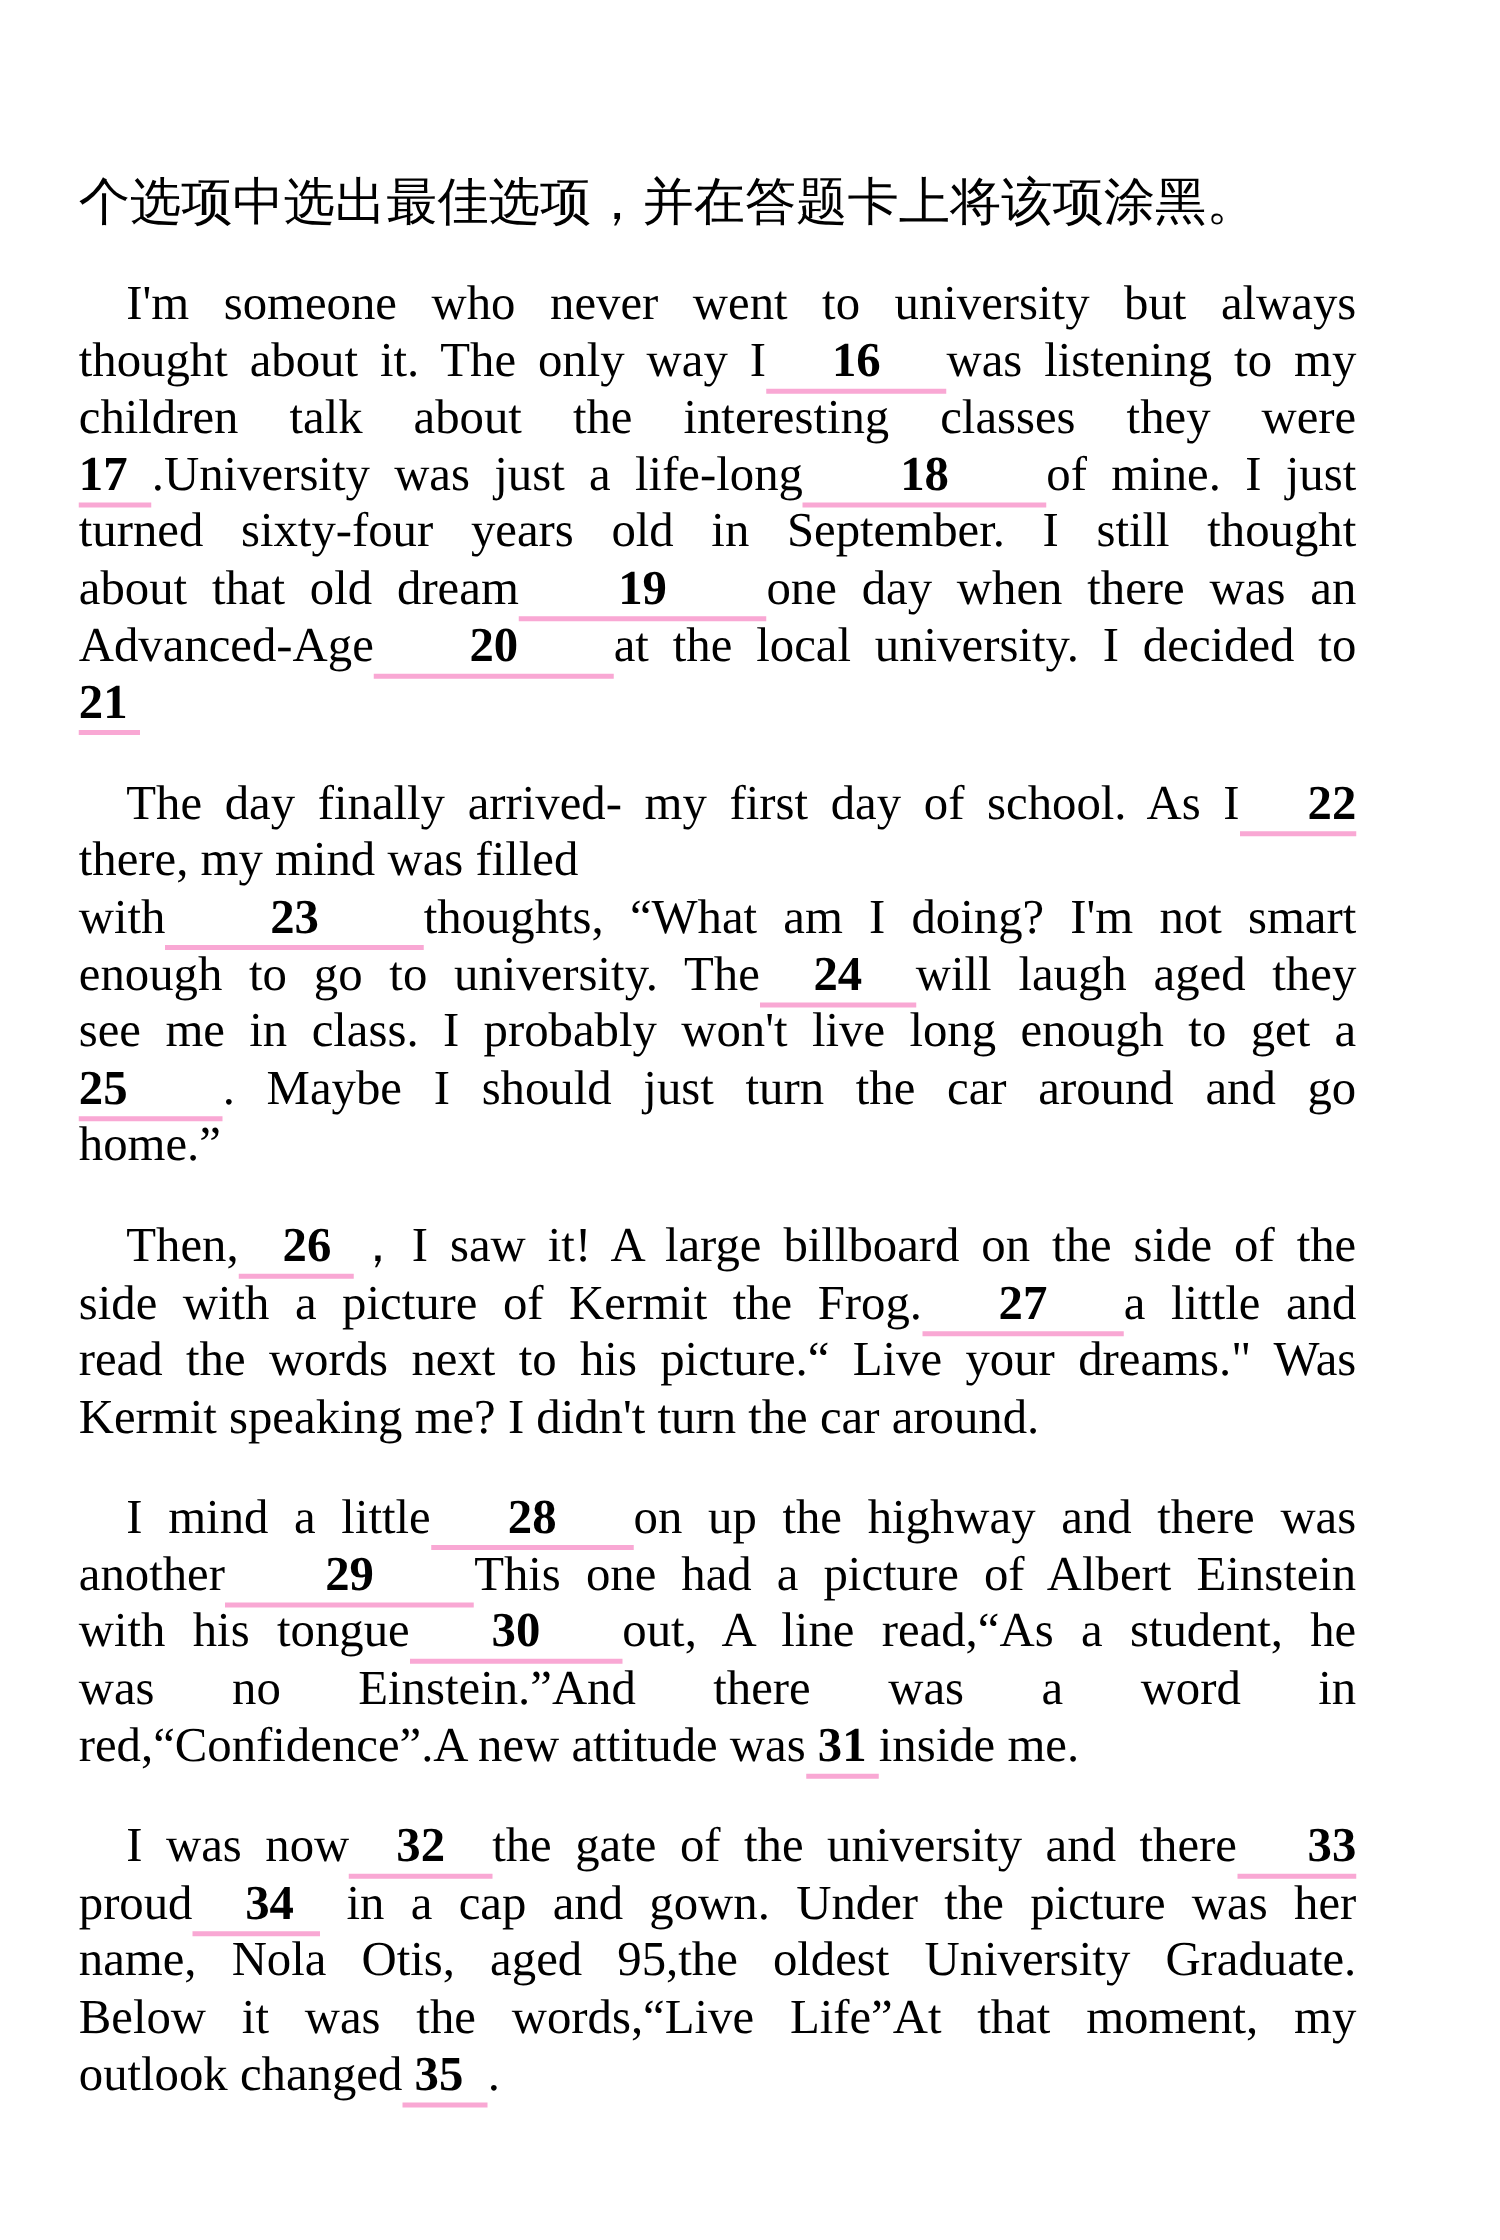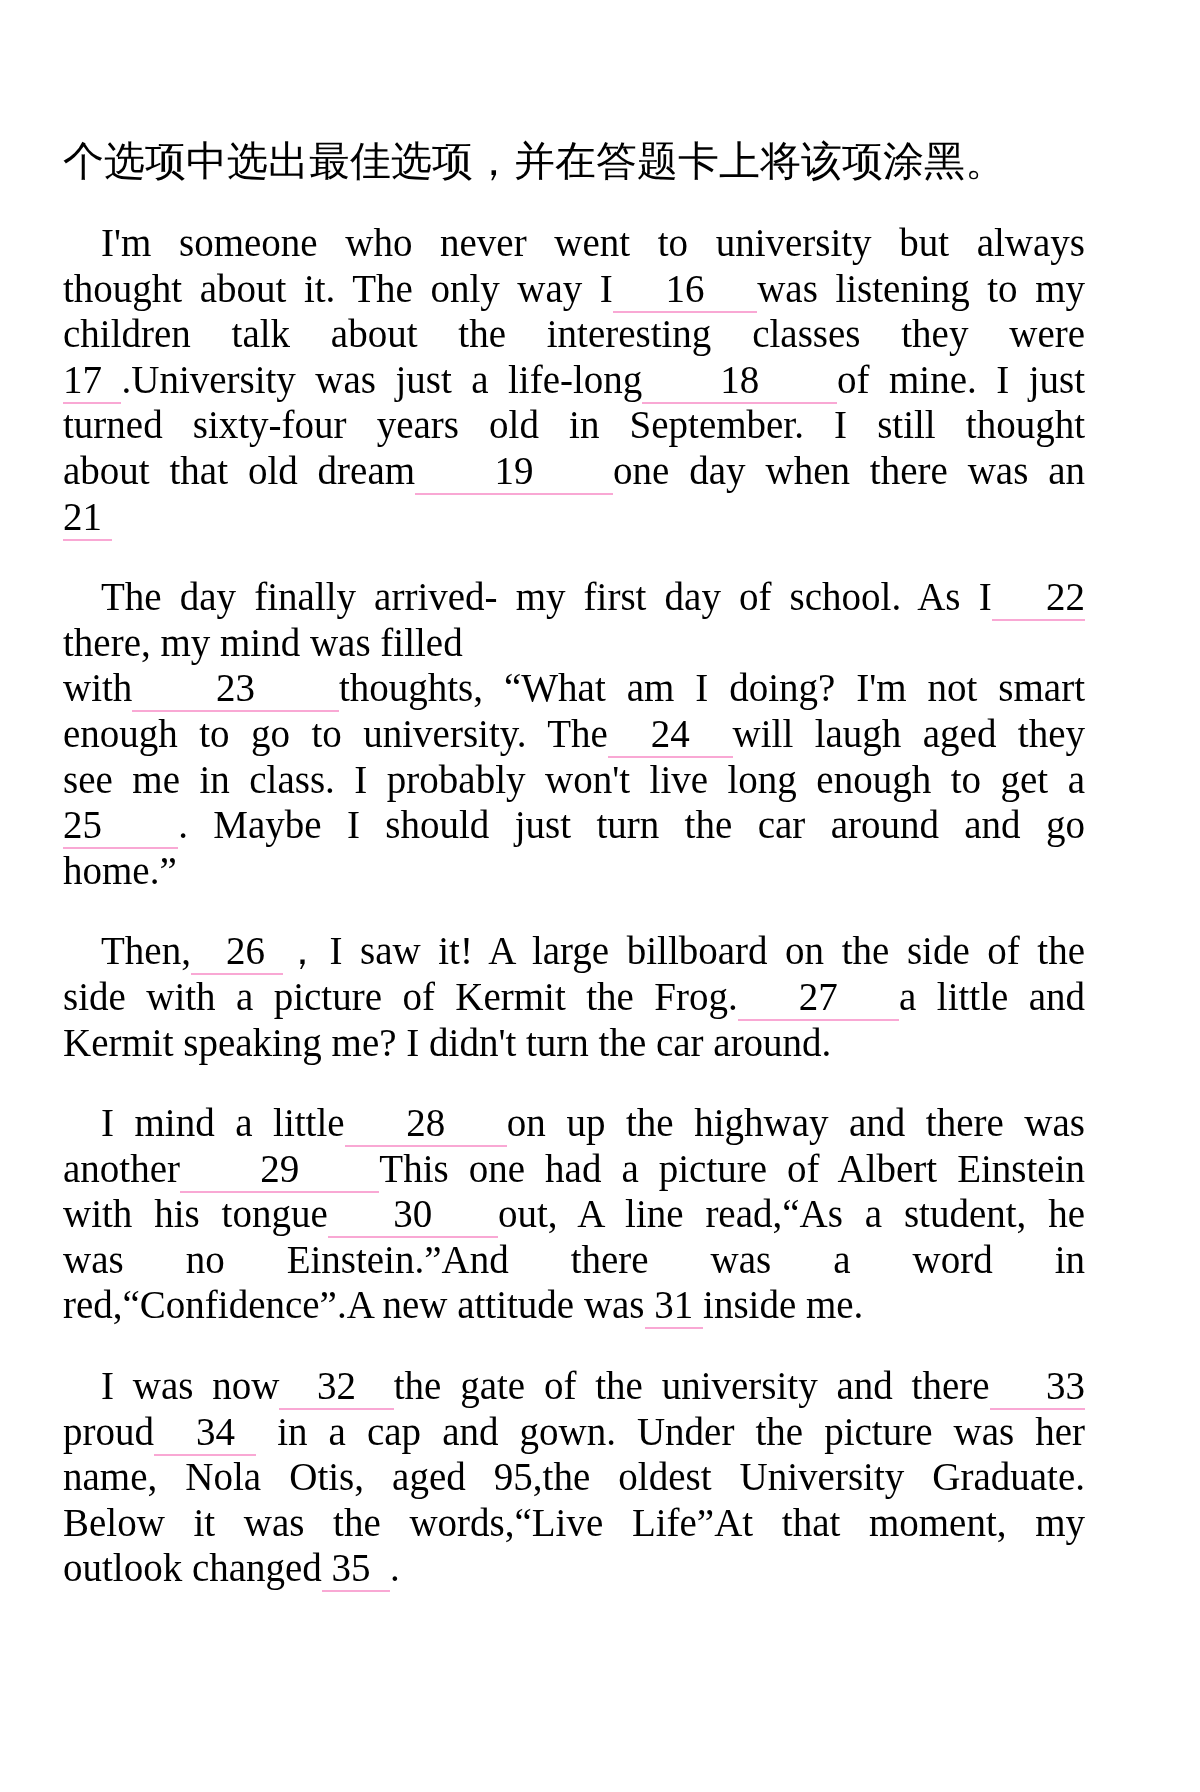--- a/index.html
+++ b/index.html
@@ -33,46 +33,49 @@
   }
   .passage .line.justify {
     text-align: justify;
     text-align-last: justify;
   }
   .passage .line.indent {
     text-indent: 38px;
     margin-top: 35px;
   }
   .blank {
-    border-bottom: 2px solid #f9a8d4;
+    border-bottom: 4px solid #f9a8d4;
     padding-bottom: 1px;
+    font-weight: bold;
   }
 </style>
 </head>
 <body>
 
 <div class="page-inner">
   <div class="instruction">个选项中选出最佳选项，并在答题卡上将该项涂黑。</div>
   <div class="passage" id="passage">
       <div class="line justify indent"><span>I'm someone who never went to university but always</span></div>
       <div class="line justify"><span>thought about it. The only way I</span><span class="blank">&nbsp;&nbsp;&nbsp;16&nbsp;&nbsp;&nbsp;</span><span>was listening to my</span></div>
       <div class="line justify"><span>children talk about the interesting classes they were</span></div>
       <div class="line justify"><span class="blank">17&nbsp;</span><span>.University was just a life-long</span><span class="blank">&nbsp;&nbsp;&nbsp;&nbsp;18&nbsp;&nbsp;&nbsp;&nbsp;</span><span>of mine. I just</span></div>
       <div class="line justify"><span>turned sixty-four years old in September. I still thought</span></div>
       <div class="line justify"><span>about that old dream</span><span class="blank">&nbsp;&nbsp;&nbsp;&nbsp;19&nbsp;&nbsp;&nbsp;&nbsp;</span><span>one day when there was an</span></div>
+      <div class="line justify"><span>Advanced-Age</span><span class="blank">&nbsp;&nbsp;&nbsp;&nbsp;20&nbsp;&nbsp;&nbsp;&nbsp;</span><span>at the local university. I decided to</span></div>
       <div class="line"><span class="blank">21&nbsp;</span></div>
       <div class="line justify indent"><span>The day finally arrived- my first day of school. As I</span><span class="blank">&nbsp;&nbsp;&nbsp;22</span></div>
       <div class="line"><span>there, my mind was filled</span></div>
       <div class="line justify"><span>with</span><span class="blank">&nbsp;&nbsp;&nbsp;&nbsp;23&nbsp;&nbsp;&nbsp;&nbsp;</span><span>thoughts, “What am I doing? I'm not smart</span></div>
       <div class="line justify"><span>enough to go to university. The</span><span class="blank">&nbsp;&nbsp;24&nbsp;&nbsp;</span><span>will laugh aged they</span></div>
       <div class="line justify"><span>see me in class. I probably won't live long enough to get a</span></div>
       <div class="line justify"><span class="blank">25&nbsp;&nbsp;&nbsp;</span><span>. Maybe I should just turn the car around and go</span></div>
       <div class="line"><span>home.”</span></div>
       <div class="line justify indent"><span>Then,</span><span class="blank">&nbsp;&nbsp;26&nbsp;</span><span>，I saw it! A large billboard on the side of the</span></div>
       <div class="line justify"><span>side with a picture of Kermit the Frog.</span><span class="blank">&nbsp;&nbsp;&nbsp;27&nbsp;&nbsp;&nbsp;</span><span>a little and</span></div>
+      <div class="line justify"><span>read the words next to his picture.“ Live your dreams." Was</span></div>
       <div class="line"><span>Kermit speaking me? I didn't turn the car around.</span></div>
       <div class="line justify indent"><span>I mind a little</span><span class="blank">&nbsp;&nbsp;&nbsp;28&nbsp;&nbsp;&nbsp;</span><span>on up the highway and there was</span></div>
       <div class="line justify"><span>another</span><span class="blank">&nbsp;&nbsp;&nbsp;&nbsp;29&nbsp;&nbsp;&nbsp;&nbsp;</span><span>This one had a picture of Albert Einstein</span></div>
       <div class="line justify"><span>with his tongue</span><span class="blank">&nbsp;&nbsp;&nbsp;30&nbsp;&nbsp;&nbsp;</span><span>out, A line read,“As a student, he</span></div>
       <div class="line justify"><span>was no Einstein.”And there was a word in</span></div>
       <div class="line"><span>red,“Confidence”.A new attitude was</span><span class="blank">&nbsp;31&nbsp;</span><span>inside me.</span></div>
       <div class="line justify indent"><span>I was now</span><span class="blank">&nbsp;&nbsp;32&nbsp;&nbsp;</span><span>the gate of the university and there</span><span class="blank">&nbsp;&nbsp;&nbsp;33</span></div>
       <div class="line justify"><span>proud</span><span class="blank">&nbsp;&nbsp;34&nbsp;</span><span> in a cap and gown. Under the picture was her</span></div>
       <div class="line justify"><span>name, Nola Otis, aged 95,the oldest University Graduate.</span></div>
       <div class="line justify"><span>Below it was the words,“Live Life”At that moment, my</span></div>

